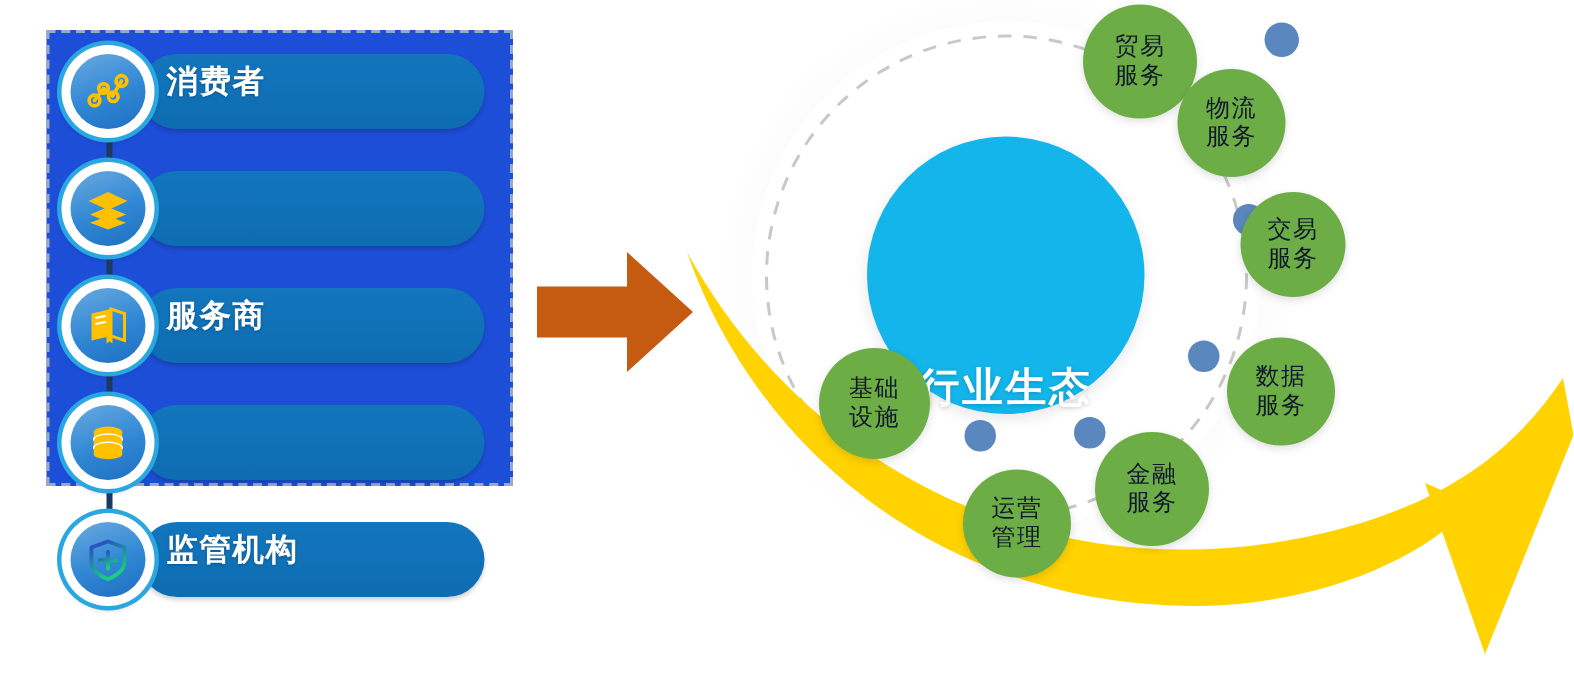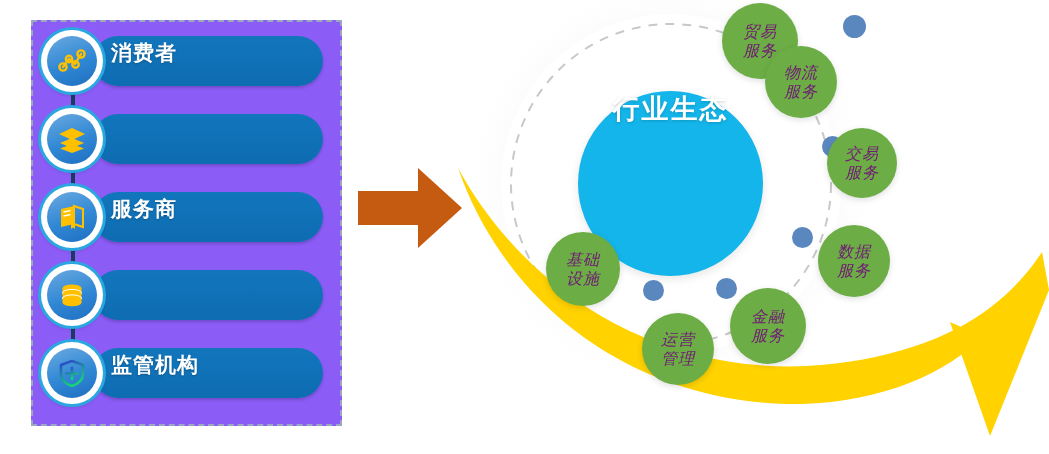--- a/index.html
+++ b/index.html
@@ -5,25 +5,24 @@
   html,body{margin:0;padding:0;}
   body{
     width:1049px;height:454px;background:#ffffff;overflow:hidden;
     font-family:"Liberation Sans","DejaVu Sans",sans-serif;
     position:relative;
   }
   #stage{position:absolute;left:0;top:0;width:1049px;height:454px;}
 
   
   #left-panel{
-    position:absolute;left:31px;top:20px;width:311px;height:406px;
-    background:#8b5cf6;
+    position:absolute;left:31px;top:20px;width:311px;height:304px;
+    background:#1d4ed8;
     border:2px dashed #9aa9bf;
     box-sizing:border-box;
-    font-family:Liberation Mono, monospace;
   }
   .role-row{position:absolute;left:0;width:311px;height:62px;}
   .role-pill{
     position:absolute;left:60px;top:6px;width:230px;height:50px;
     background:linear-gradient(180deg,#1276bd 0%,#0e6cb1 100%);
     border-radius:25px;
     box-shadow:0 2px 3px rgba(0,0,0,0.18);
   }
   .role-label{
     position:absolute;left:78px;top:0;height:50px;line-height:50px;
@@ -54,36 +53,36 @@
   
   #orange-arrow{position:absolute;left:358px;top:165px;}
 
   
   #eco{position:absolute;left:430px;top:0px;width:619px;height:454px;}
   #eco-svg{position:absolute;left:0;top:0;}
 
   .node-core{
     position:absolute;left:148px;top:91px;width:185px;height:185px;border-radius:50%;
     background:#13b5ea;
-    display:flex;align-items:flex-start;justify-content:center;
+    display:flex;align-items:flex-end;justify-content:center;
     box-shadow:0 3px 10px rgba(0,0,0,0.10);
   }
   .node-core-label{
     color:#ffffff;font-size:27px;font-weight:bold;letter-spacing:2px;
     text-shadow:0 1px 3px rgba(0,0,0,0.18);
   }
   .node-sat{
     position:absolute;border-radius:50%;
     background:#6cae45;
     display:flex;flex-direction:column;align-items:center;justify-content:center;
     box-shadow:0 2px 6px rgba(0,0,0,0.13);
   }
   .node-sat span{
-    display:block;color:#701a75;font-size:16px;line-height:19px;font-weight:normal;
-    letter-spacing:1px;white-space:nowrap;font-style:italic;
+    display:block;color:#0f172a;font-size:16px;line-height:19px;font-weight:normal;
+    letter-spacing:1px;white-space:nowrap;
   }
   .dot{
     position:absolute;border-radius:50%;background:#5a87bd;
   }
 </style>
 </head>
 <body>
 
 <div id="stage">
 
@@ -213,21 +212,21 @@
         <div class="dot" style="left: 392px; top: 136px; width: 21px; height: 21px;"></div>
         <div class="dot" style="left: 362px; top: 227px; width: 21px; height: 21px;"></div>
         <div class="dot" style="left: 286px; top: 278px; width: 21px; height: 21px;"></div>
         <div class="dot" style="left: 213px; top: 280px; width: 21px; height: 21px;"></div>
       </div>
     <div id="sats-host">
         <div class="node-sat" style="left: 292px; top: 3px; width: 76px; height: 76px;">
           <span>贸易</span>
           <span>服务</span>
         </div>
-        <div class="node-sat" style="left: 335px; top: 46px; width: 72px; height: 72px; text-align: center;">
+        <div class="node-sat" style="left: 355px; top: 46px; width: 72px; height: 72px; text-align: center;">
           <span>物流</span>
           <span>服务</span>
         </div>
         <div class="node-sat" style="left: 397px; top: 128px; width: 70px; height: 70px;">
           <span>交易</span>
           <span>服务</span>
         </div>
         <div class="node-sat" style="left: 388px; top: 225px; width: 72px; height: 72px;">
           <span>数据</span>
           <span>服务</span>

